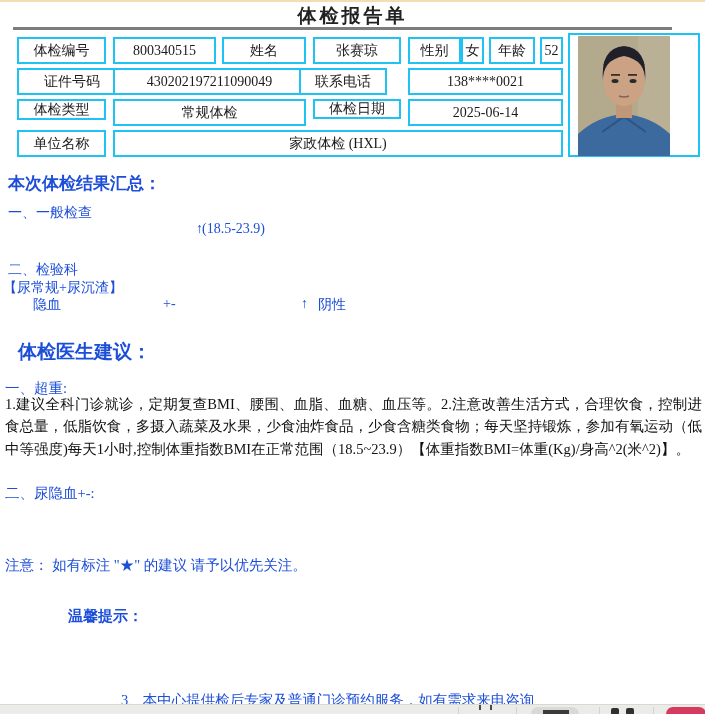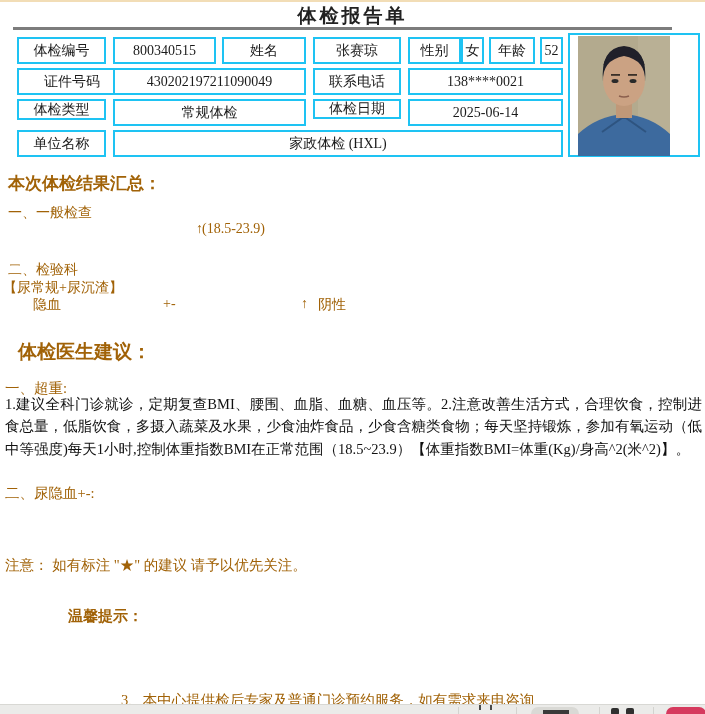--- a/index.html
+++ b/index.html
@@ -13,21 +13,21 @@
   .rule { position:absolute; left:13px; top:27px; width:659px; height:3px; background:#7c7c7c; }
 
   .cell { position:absolute; border:2px solid #1ec3f3; background:#fff;
     display:flex; align-items:center; justify-content:center;
     font-size:14px; color:#1a1a1a; white-space:nowrap; overflow:hidden; }
 
   .photo-box { position:absolute; left:568px; top:33px; width:132px; height:124px;
     border:2px solid #1ec3f3; background:#fff; }
   .photo-box svg { position:absolute; left:8px; top:1px; }
 
-  .line { position:absolute; white-space:nowrap; font-size:14px; color:#a16207; }
+  .line { position:absolute; white-space:nowrap; font-size:14px; color:#1d4ed8; }
   .bold { font-weight:bold; }
   .h16 { font-size:17px; }
   .h18 { font-size:19px; }
   .para { position:absolute; left:5px; width:697px; font-size:14.5px;
     line-height:22.3px; color:#111; text-align:justify; white-space:normal; }
 
   .toolbar { position:absolute; left:0; top:704px; width:705px; height:10px;
     background:#ebebe9; border-top:1px solid #d8d8d4; overflow:hidden; }
   .tb-sep { position:absolute; top:2px; width:1px; height:8px; background:#d3d3cf; }
   .tb-mark { position:absolute; top:0; width:2px; height:5px; background:#4a4a4a; }
@@ -53,21 +53,21 @@
     <div class="cell" style="left:113px;top:37px;width:103px;height:27px">800340515</div>
     <div class="cell" style="left:222px;top:37px;width:84px;height:27px">姓名</div>
     <div class="cell" style="left:313px;top:37px;width:88px;height:27px">张赛琼</div>
     <div class="cell" style="left:408px;top:37px;width:53px;height:27px">性别</div>
     <div class="cell" style="left:461px;top:37px;width:23px;height:27px">女</div>
     <div class="cell" style="left:489px;top:37px;width:46px;height:27px">年龄</div>
     <div class="cell" style="left:540px;top:37px;width:23px;height:27px">52</div>
 
     <div class="cell" style="left:17px;top:68px;width:110px;height:27px">证件号码</div>
     <div class="cell" style="left:113px;top:68px;width:193px;height:27px">430202197211090049</div>
-    <div class="cell" style="left:313px;top:68px;width:88px;height:27px">联系电话</div>
+    <div class="cell" style="left:299px;top:68px;width:88px;height:27px">联系电话</div>
     <div class="cell" style="left:408px;top:68px;width:155px;height:27px">138****0021</div>
 
     <div class="cell" style="left:17px;top:99px;width:89px;height:21px">体检类型</div>
     <div class="cell" style="left:113px;top:99px;width:193px;height:27px">常规体检</div>
     <div class="cell" style="left:313px;top:99px;width:88px;height:20px">体检日期</div>
     <div class="cell" style="left:408px;top:99px;width:155px;height:27px">2025-06-14</div>
 
     <div class="cell" style="left:17px;top:130px;width:89px;height:27px">单位名称</div>
     <div class="cell" style="left:113px;top:130px;width:450px;height:27px">家政体检 (HXL)</div>
   </div>

